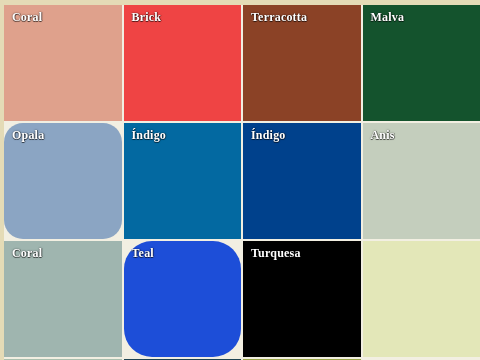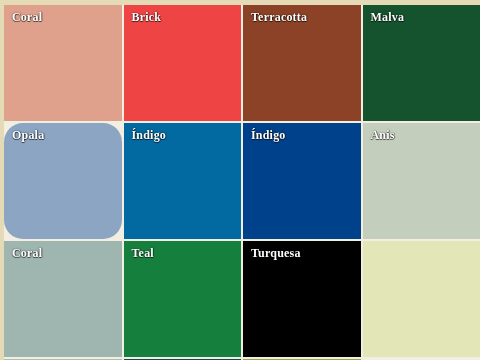--- a/index.html
+++ b/index.html
@@ -105,21 +105,21 @@
       </div>
       <div class="swatch" style="background: rgb(0, 65, 140);">
         <span class="swatch-label">Índigo</span>
       </div>
       <div class="swatch" style="background: rgb(196, 206, 189); text-align: right;">
         <span class="swatch-label">Anis</span>
       </div>
       <div class="swatch" style="background: rgb(159, 181, 175);">
         <span class="swatch-label">Coral</span>
       </div>
-      <div class="swatch" style="background: #15803d;">
+      <div class="swatch" style="background: #1d4ed8; border-radius: 28px;">
         <span class="swatch-label">Teal</span>
       </div>
       <div class="swatch" style="background: #000000;">
         <span class="swatch-label">Turquesa</span>
       </div>
       <div class="swatch" style="background: rgb(227, 231, 184);"></div>
       <div class="swatch" style="background: rgb(170, 191, 174);"></div>
       <div class="swatch" style="background: rgb(30, 68, 82);"></div>
       <div class="swatch" style="background: rgb(154, 165, 72);"></div>
     </div>

